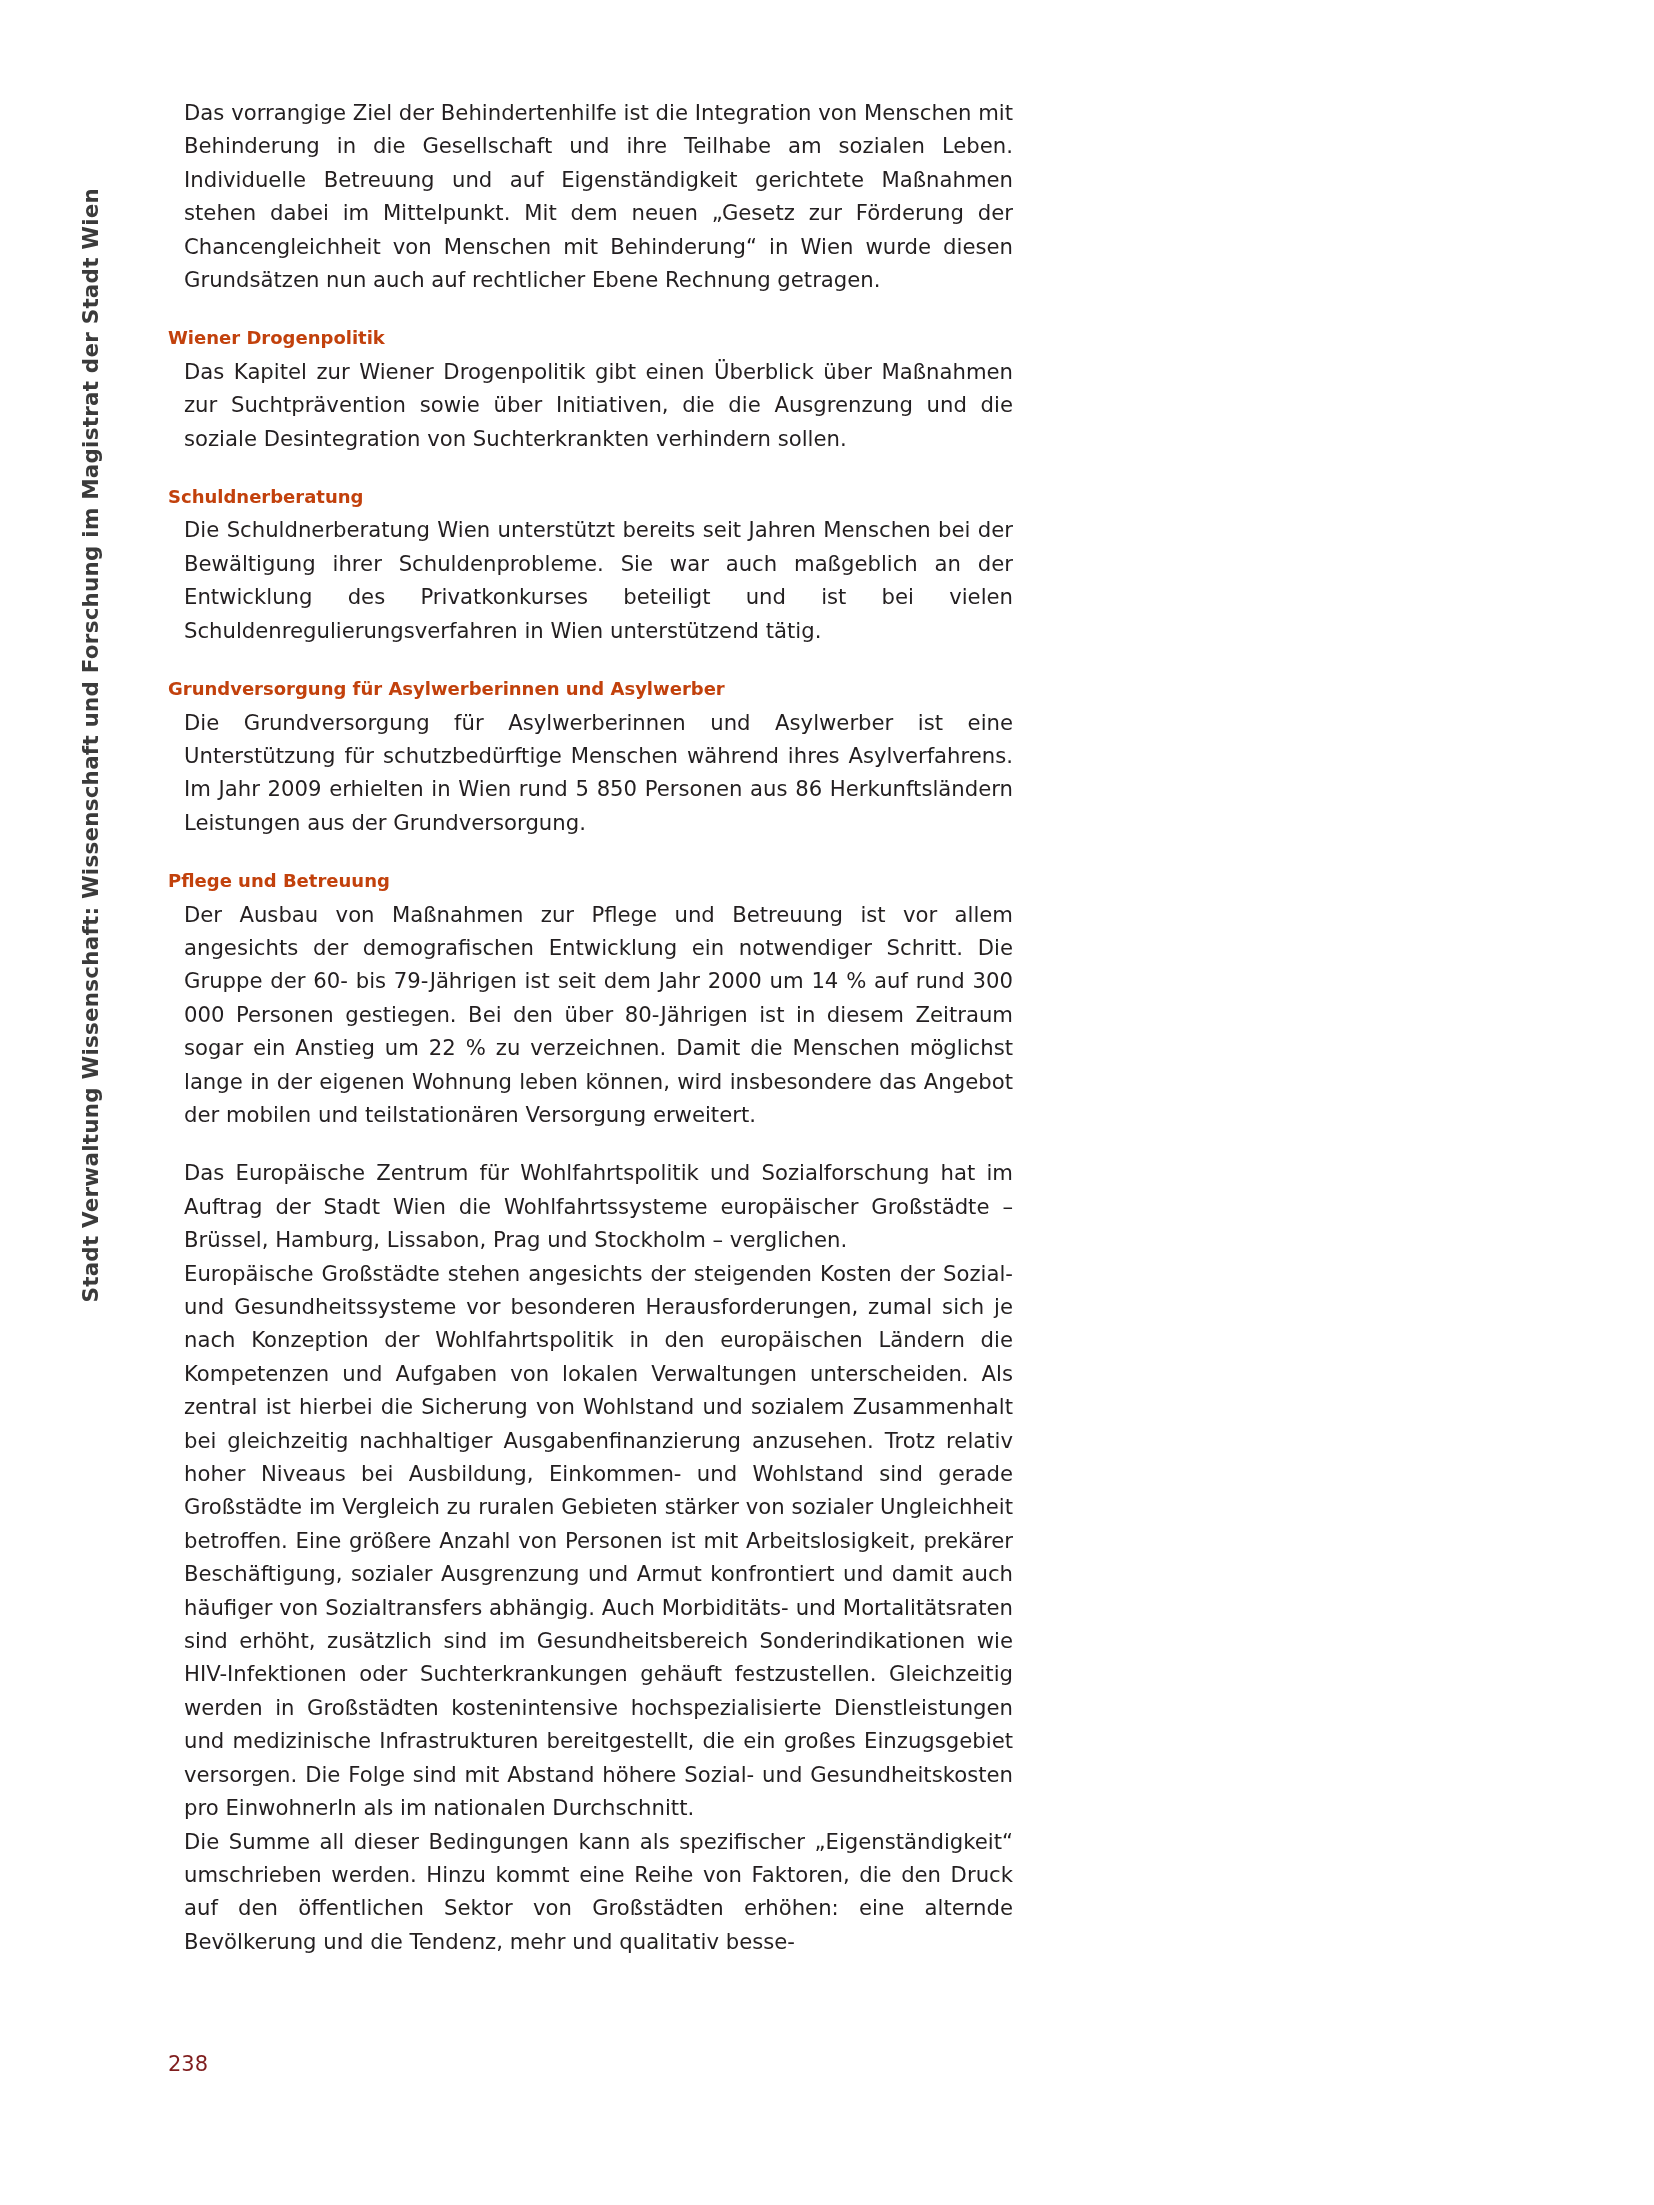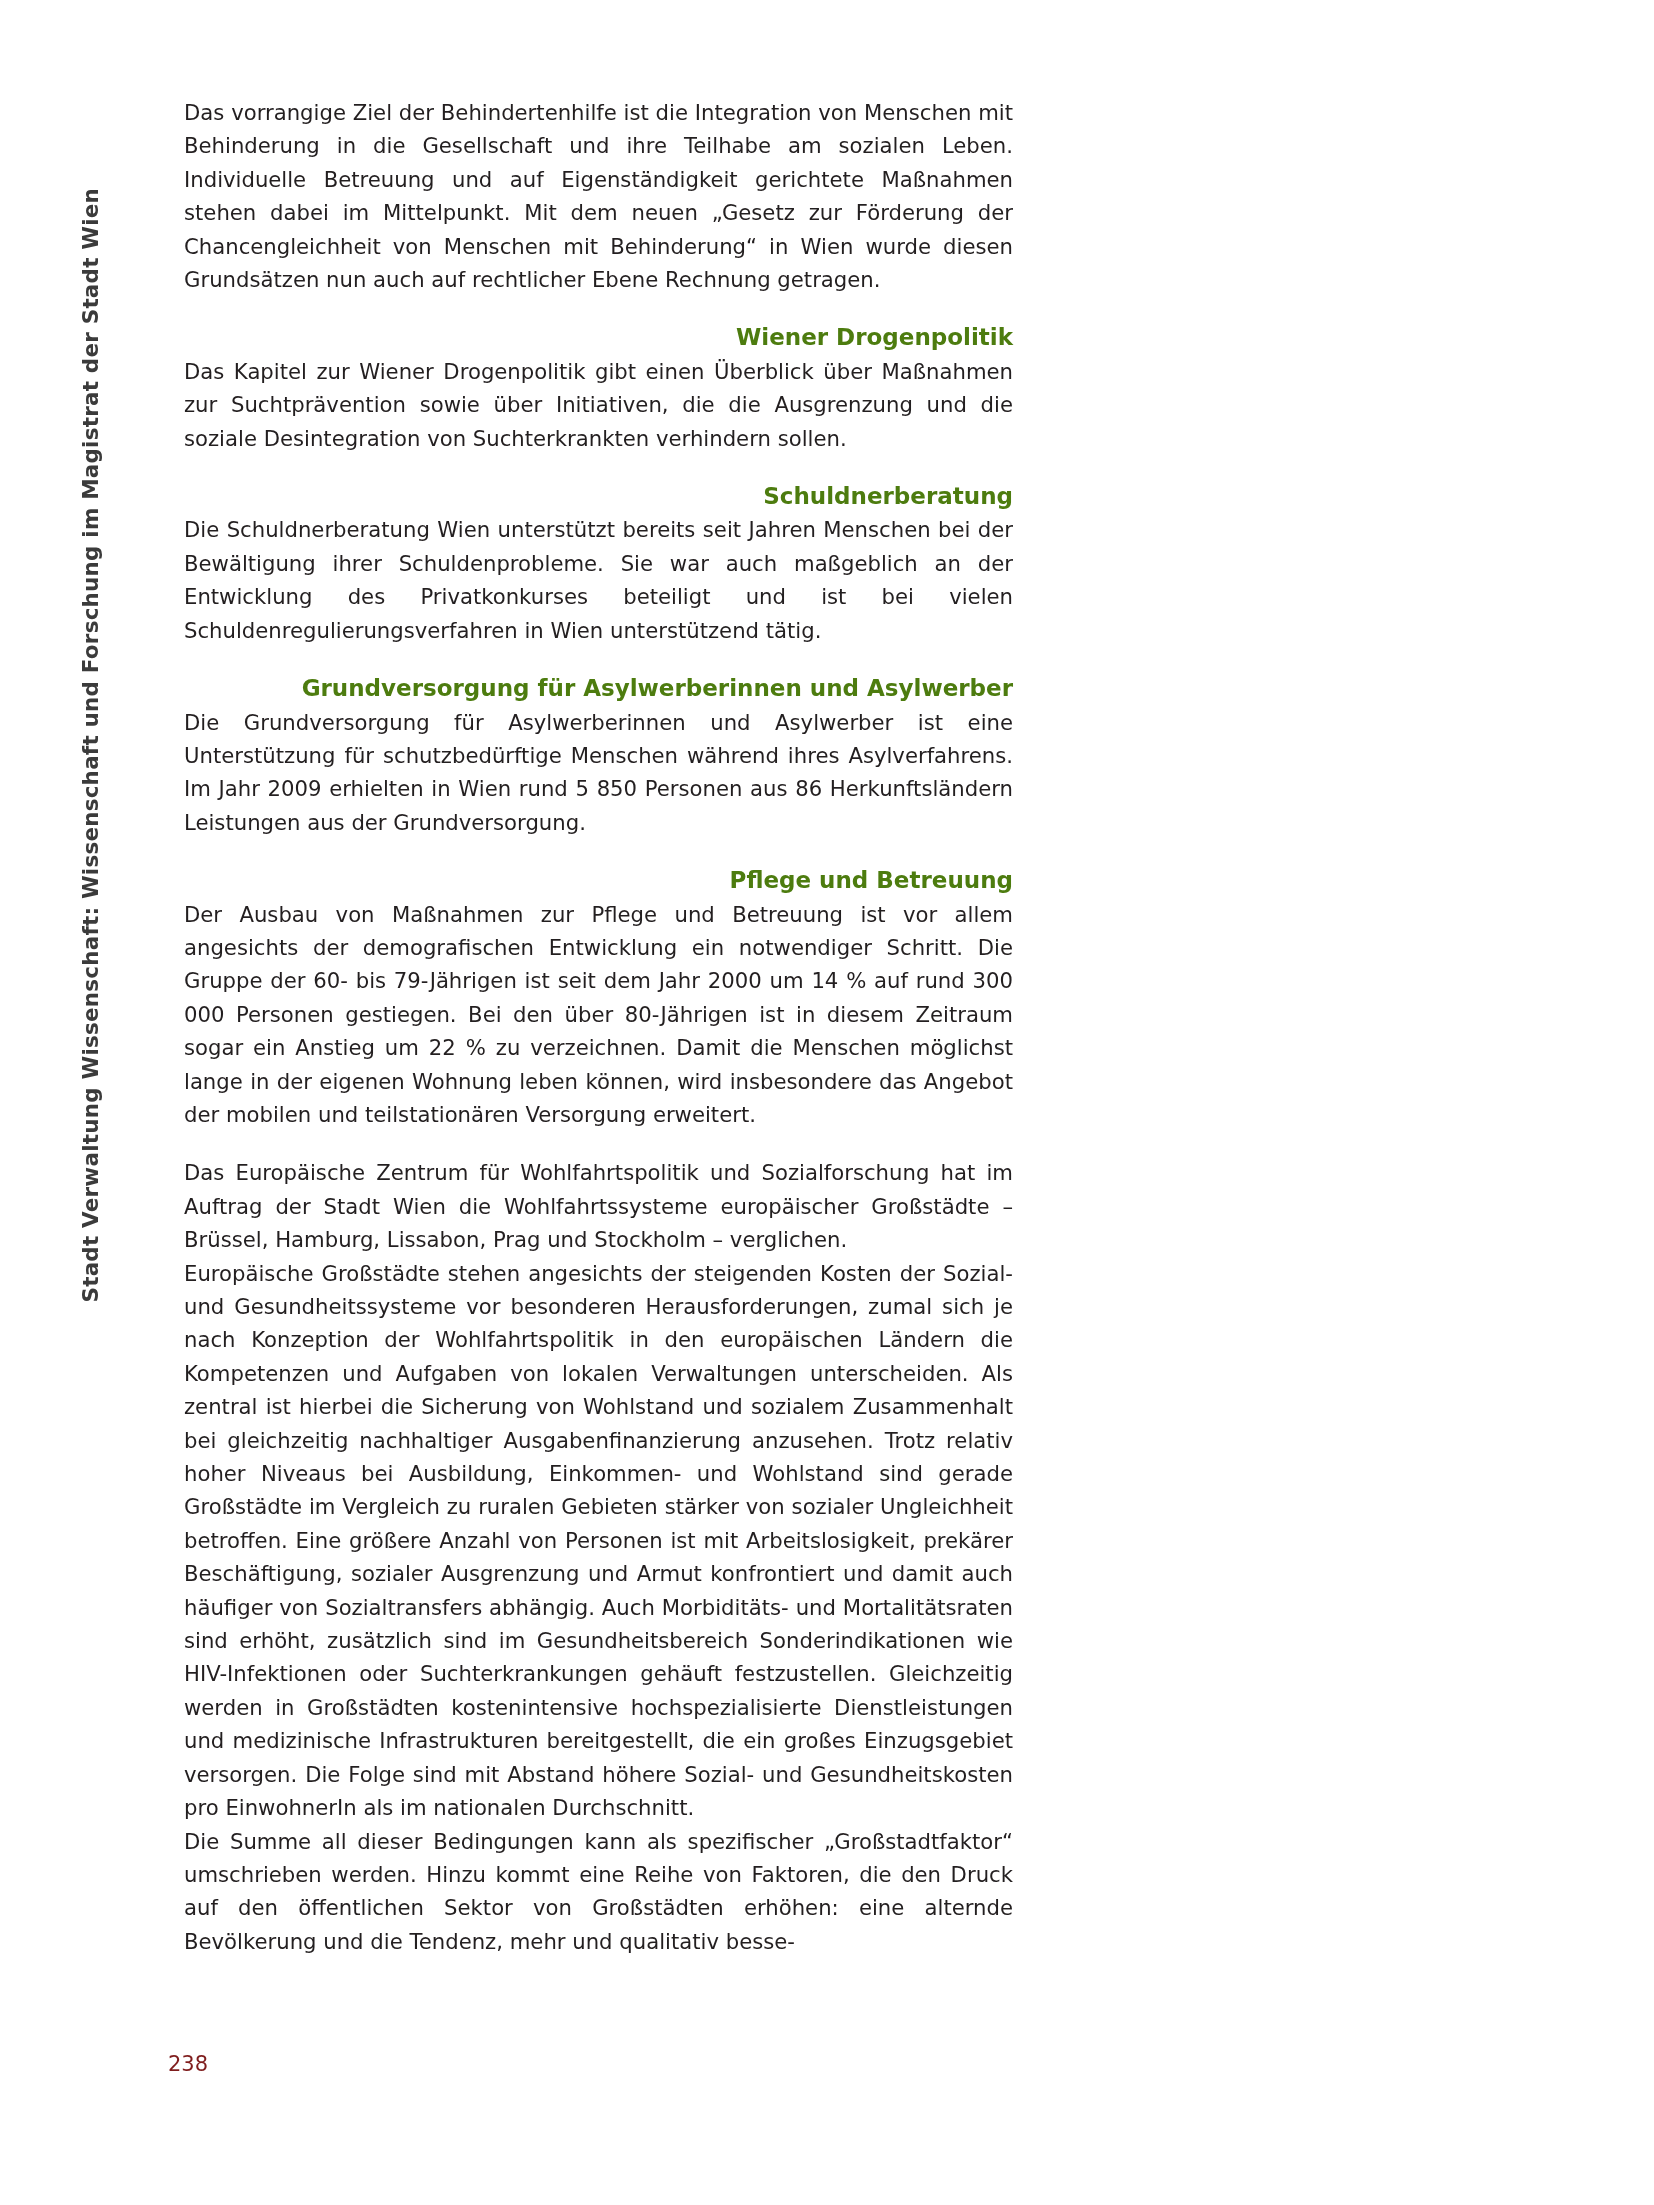--- a/index.html
+++ b/index.html
@@ -61,25 +61,25 @@
 
   .block {
     margin-bottom: 25px;
   }
   .block:last-child {
     margin-bottom: 0;
   }
 
   h3.sub {
     margin: 0 0 0 0;
-    font-size: 23px;
+    font-size: 18px;
     line-height: 33.4px;
     font-weight: bold;
-    text-align: right;
-    color: #4d7c0f;
+    text-align: left;
+    color: #c2410c;
   }
 
   h2.section-title {
     margin: 0;
     font-size: 26.5px;
     line-height: 36px;
     font-weight: bold;
     color: #231f20;
     letter-spacing: 0.1px;
   }
@@ -139,20 +139,20 @@
 
     <div class="block tight">
       <p>Das Europäische Zentrum für Wohlfahrtspolitik und Sozialforschung hat im Auftrag der Stadt Wien die Wohlfahrtssysteme europäischer Großstädte – Brüssel, Hamburg, Lissabon, Prag und Stockholm – verglichen.</p>
     </div>
 
     <div class="block tight">
       <p>Europäische Großstädte stehen angesichts der steigenden Kosten der Sozial- und Gesundheitssysteme vor besonderen Herausforderungen, zumal sich je nach Konzeption der Wohlfahrtspolitik in den europäischen Ländern die Kompetenzen und Aufgaben von lokalen Verwaltungen unterscheiden. Als zentral ist hierbei die Sicherung von Wohlstand und sozialem Zusammenhalt bei gleichzeitig nachhaltiger Ausgabenfinanzierung anzusehen. Trotz relativ hoher Niveaus bei Ausbildung, Einkommen- und Wohlstand sind gerade Großstädte im Vergleich zu ruralen Gebieten stärker von sozialer Ungleichheit betroffen. Eine größere Anzahl von Personen ist mit Arbeitslosigkeit, prekärer Beschäftigung, sozialer Ausgrenzung und Armut konfrontiert und damit auch häufiger von Sozialtransfers abhängig. Auch Morbiditäts- und Mortalitätsraten sind erhöht, zusätzlich sind im Gesundheitsbereich Sonderindikationen wie HIV-Infektionen oder Suchterkrankungen gehäuft festzustellen. Gleichzeitig werden in Großstädten kostenintensive hochspezialisierte Dienstleistungen und medizinische Infrastrukturen bereitgestellt, die ein großes Einzugsgebiet versorgen. Die Folge sind mit Abstand höhere Sozial- und Gesundheitskosten pro EinwohnerIn als im nationalen Durchschnitt.</p>
     </div>
 
     <div class="block tight">
-      <p>Die Summe all dieser Bedingungen kann als spezifischer „Großstadtfaktor“ umschrieben werden. Hinzu kommt eine Reihe von Faktoren, die den Druck auf den öffentlichen Sektor von Großstädten erhöhen: eine alternde Bevölkerung und die Tendenz, mehr und qualitativ besse-</p>
+      <p>Die Summe all dieser Bedingungen kann als spezifischer „Eigenständigkeit“ umschrieben werden. Hinzu kommt eine Reihe von Faktoren, die den Druck auf den öffentlichen Sektor von Großstädten erhöhen: eine alternde Bevölkerung und die Tendenz, mehr und qualitativ besse-</p>
     </div>
 
   </div>
 
   <div class="page-number">238</div>
 
 </div>
 
 </body></html>

